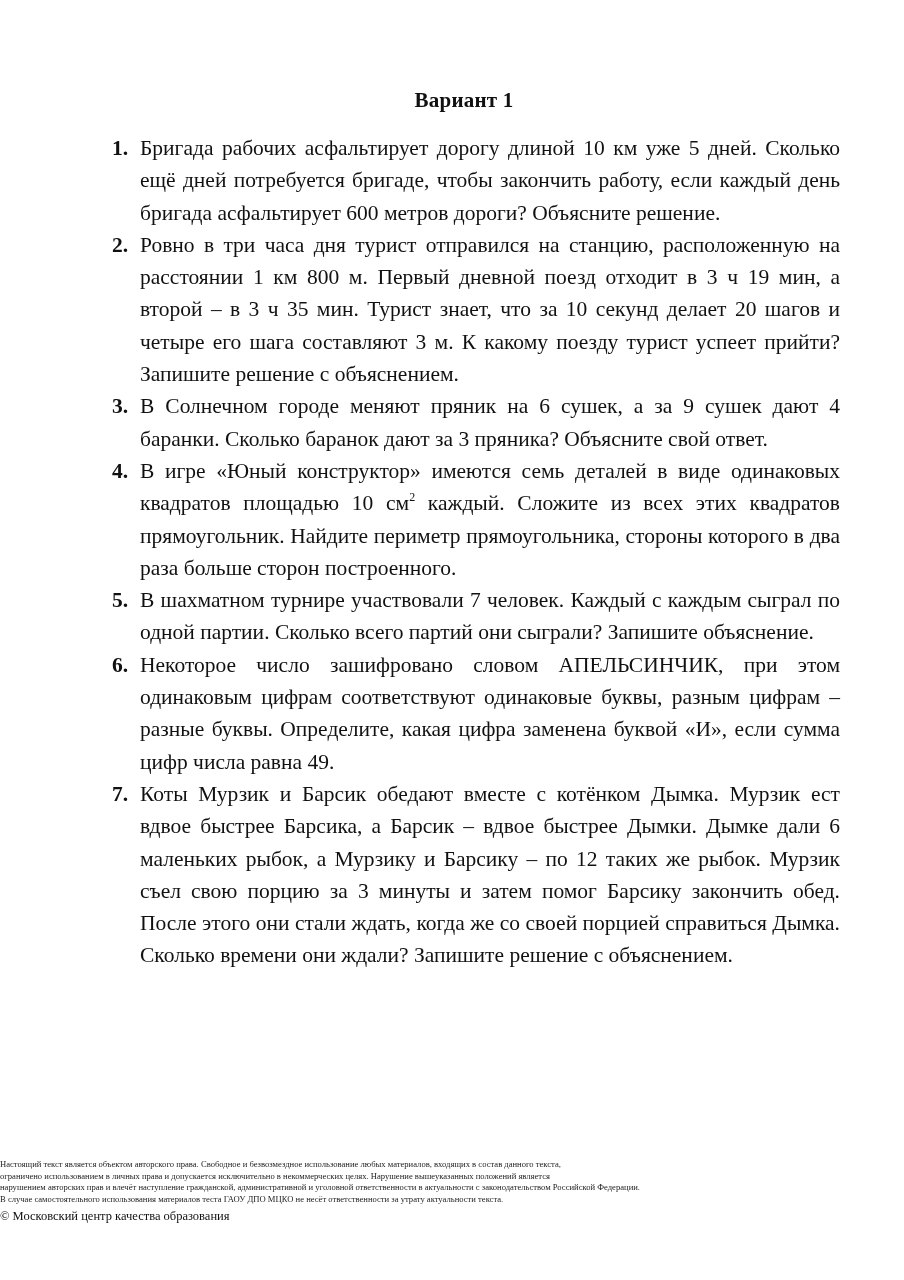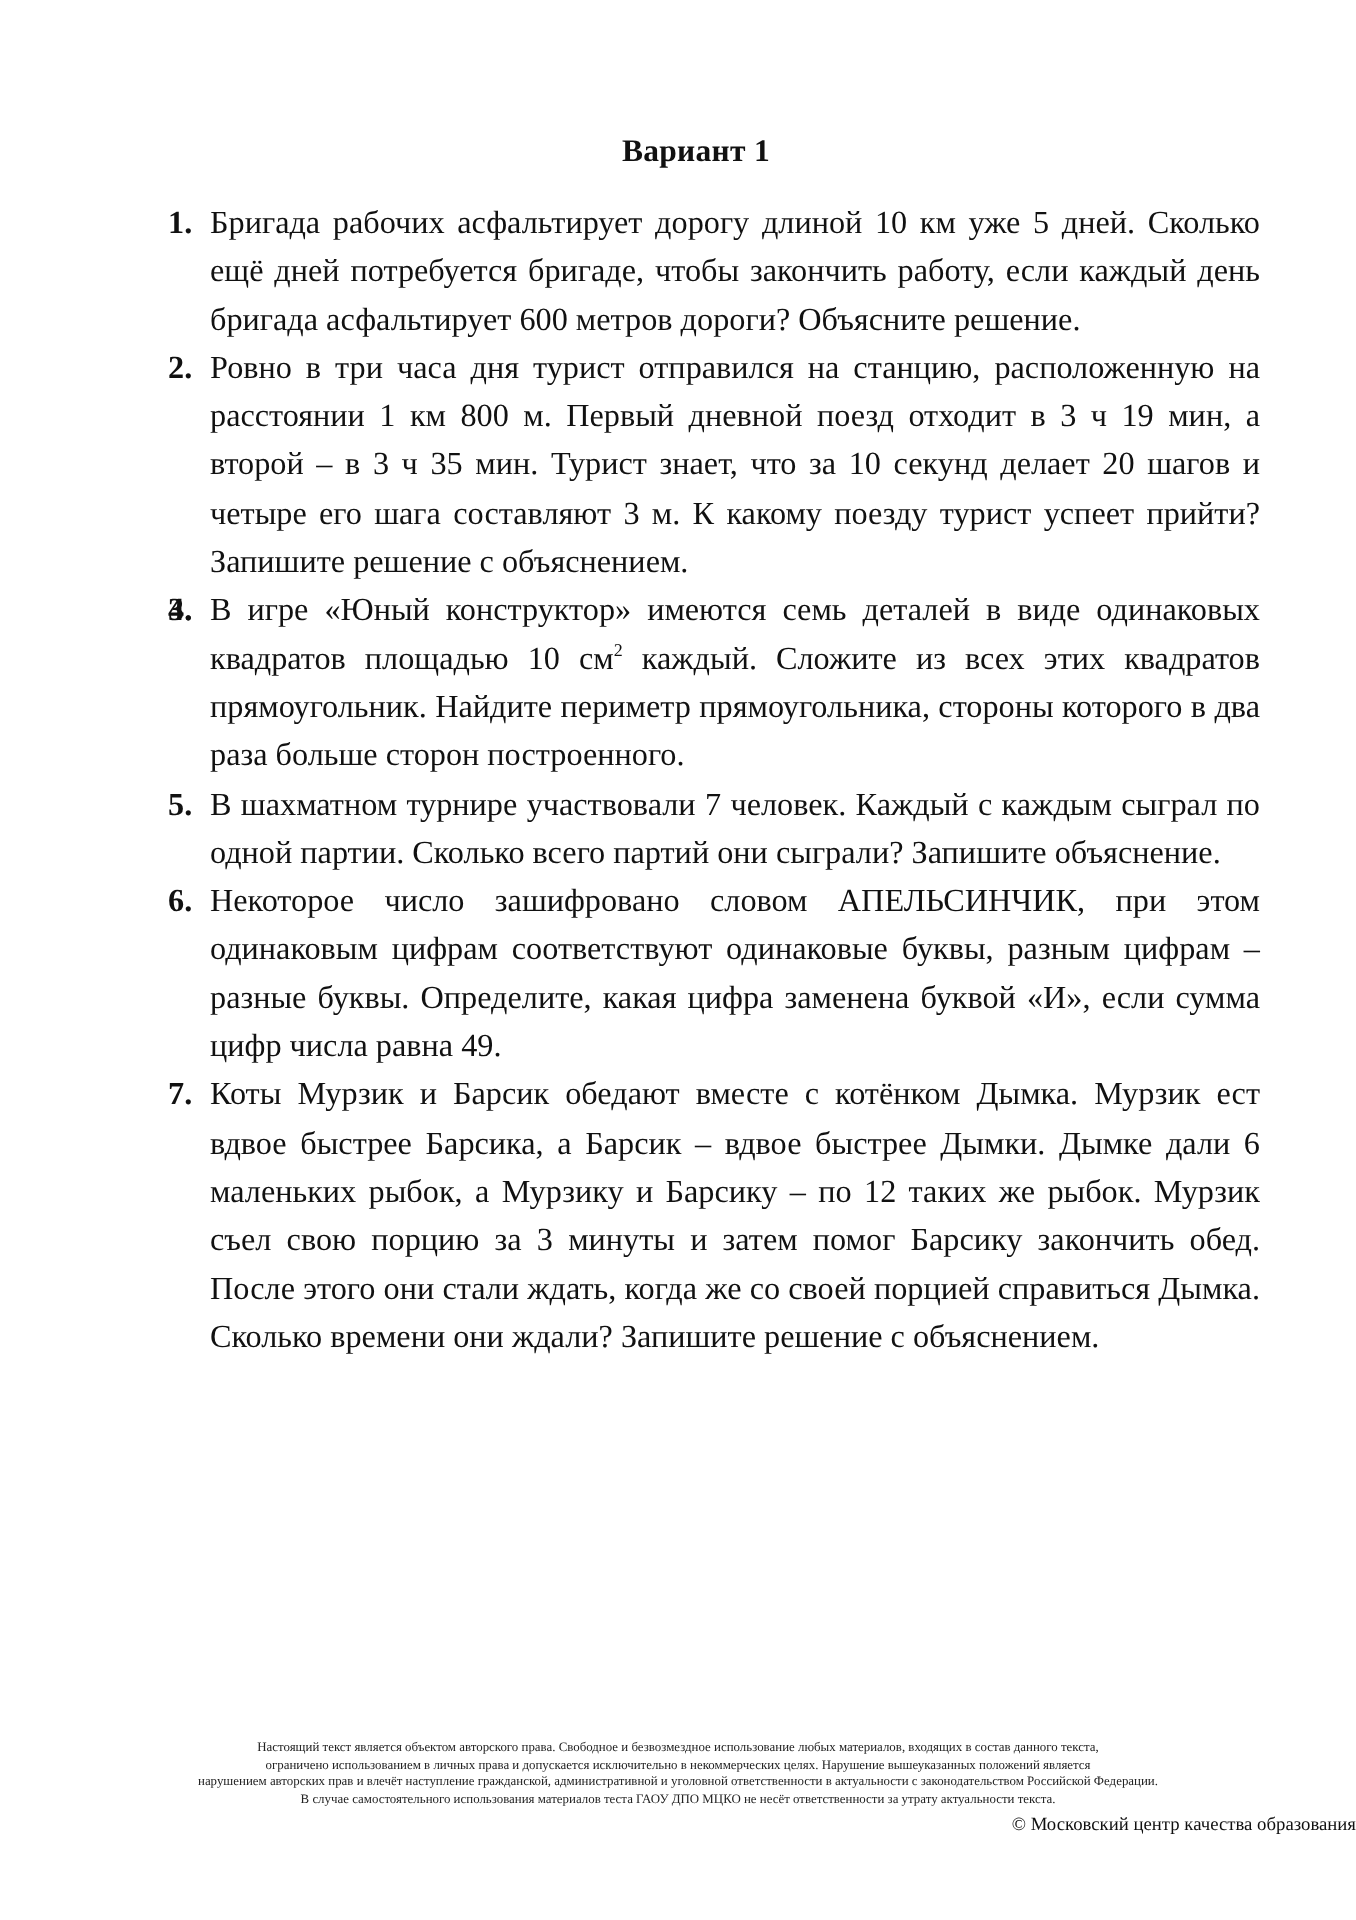--- a/index.html
+++ b/index.html
@@ -18,44 +18,45 @@
     .task {
       position: relative; padding-left: 28px;
       font-size: 21.5px; line-height: 32.3px;
       text-align: justify; text-align-last: left;
     }
     .task .num {
       position: absolute; left: 0; top: 0; font-weight: bold;
     }
     .task sup { font-size: 12px; line-height: 0; vertical-align: 9px; }
     .footer {
-      position: absolute; top: 1159px; left: 0; width: 904px; text-align: center;
+      position: absolute; top: 1159px; left: 0; width: 904px; 
       font-size: 8.6px; line-height: 11.5px; color: #222;
     }
     .copyright {
-      position: absolute; top: 1209px; left: 0; width: 904px; text-align: right;
+      position: absolute; top: 1209px; left: 0; width: 904px; text-align: left;
       font-size: 12.5px; color: #111;
     }
   </style>
 </head>
 <body>
 
 <div class="title">Вариант 1</div>
 
 <ol class="tasks">
   <li class="task">
     <span class="num">1.</span>
     <span>Бригада рабочих асфальтирует дорогу длиной 10 км уже 5 дней. Сколько ещё дней потребуется бригаде, чтобы закончить работу, если каждый день бригада асфальтирует 600 метров дороги? Объясните решение.</span>
   </li>
   <li class="task">
     <span class="num">2.</span>
     <span>Ровно в три часа дня турист отправился на станцию, расположенную на расстоянии 1 км 800 м. Первый дневной поезд отходит в 3 ч 19 мин, а второй – в 3 ч 35 мин. Турист знает, что за 10 секунд делает 20 шагов и четыре его шага составляют 3 м. К какому поезду турист успеет прийти? Запишите решение с объяснением.</span>
   </li>
   <li class="task">
     <span class="num">3.</span>
+    <span>В Солнечном городе меняют пряник на 6 сушек, а за 9 сушек дают 4 баранки. Сколько баранок дают за 3 пряника? Объясните свой ответ.</span>
   </li>
   <li class="task">
     <span class="num">4.</span>
     <span><span>В игре «Юный конструктор» имеются семь деталей в виде одинаковых квадратов площадью 10 см</span><sup>2</sup><span> каждый. Сложите из всех этих квадратов прямоугольник. Найдите периметр прямоугольника, стороны которого в два раза больше сторон построенного.</span></span>
   </li>
   <li class="task">
     <span class="num">5.</span>
     <span>В шахматном турнире участвовали 7 человек. Каждый с каждым сыграл по одной партии. Сколько всего партий они сыграли? Запишите объяснение.</span>
   </li>
   <li class="task">

